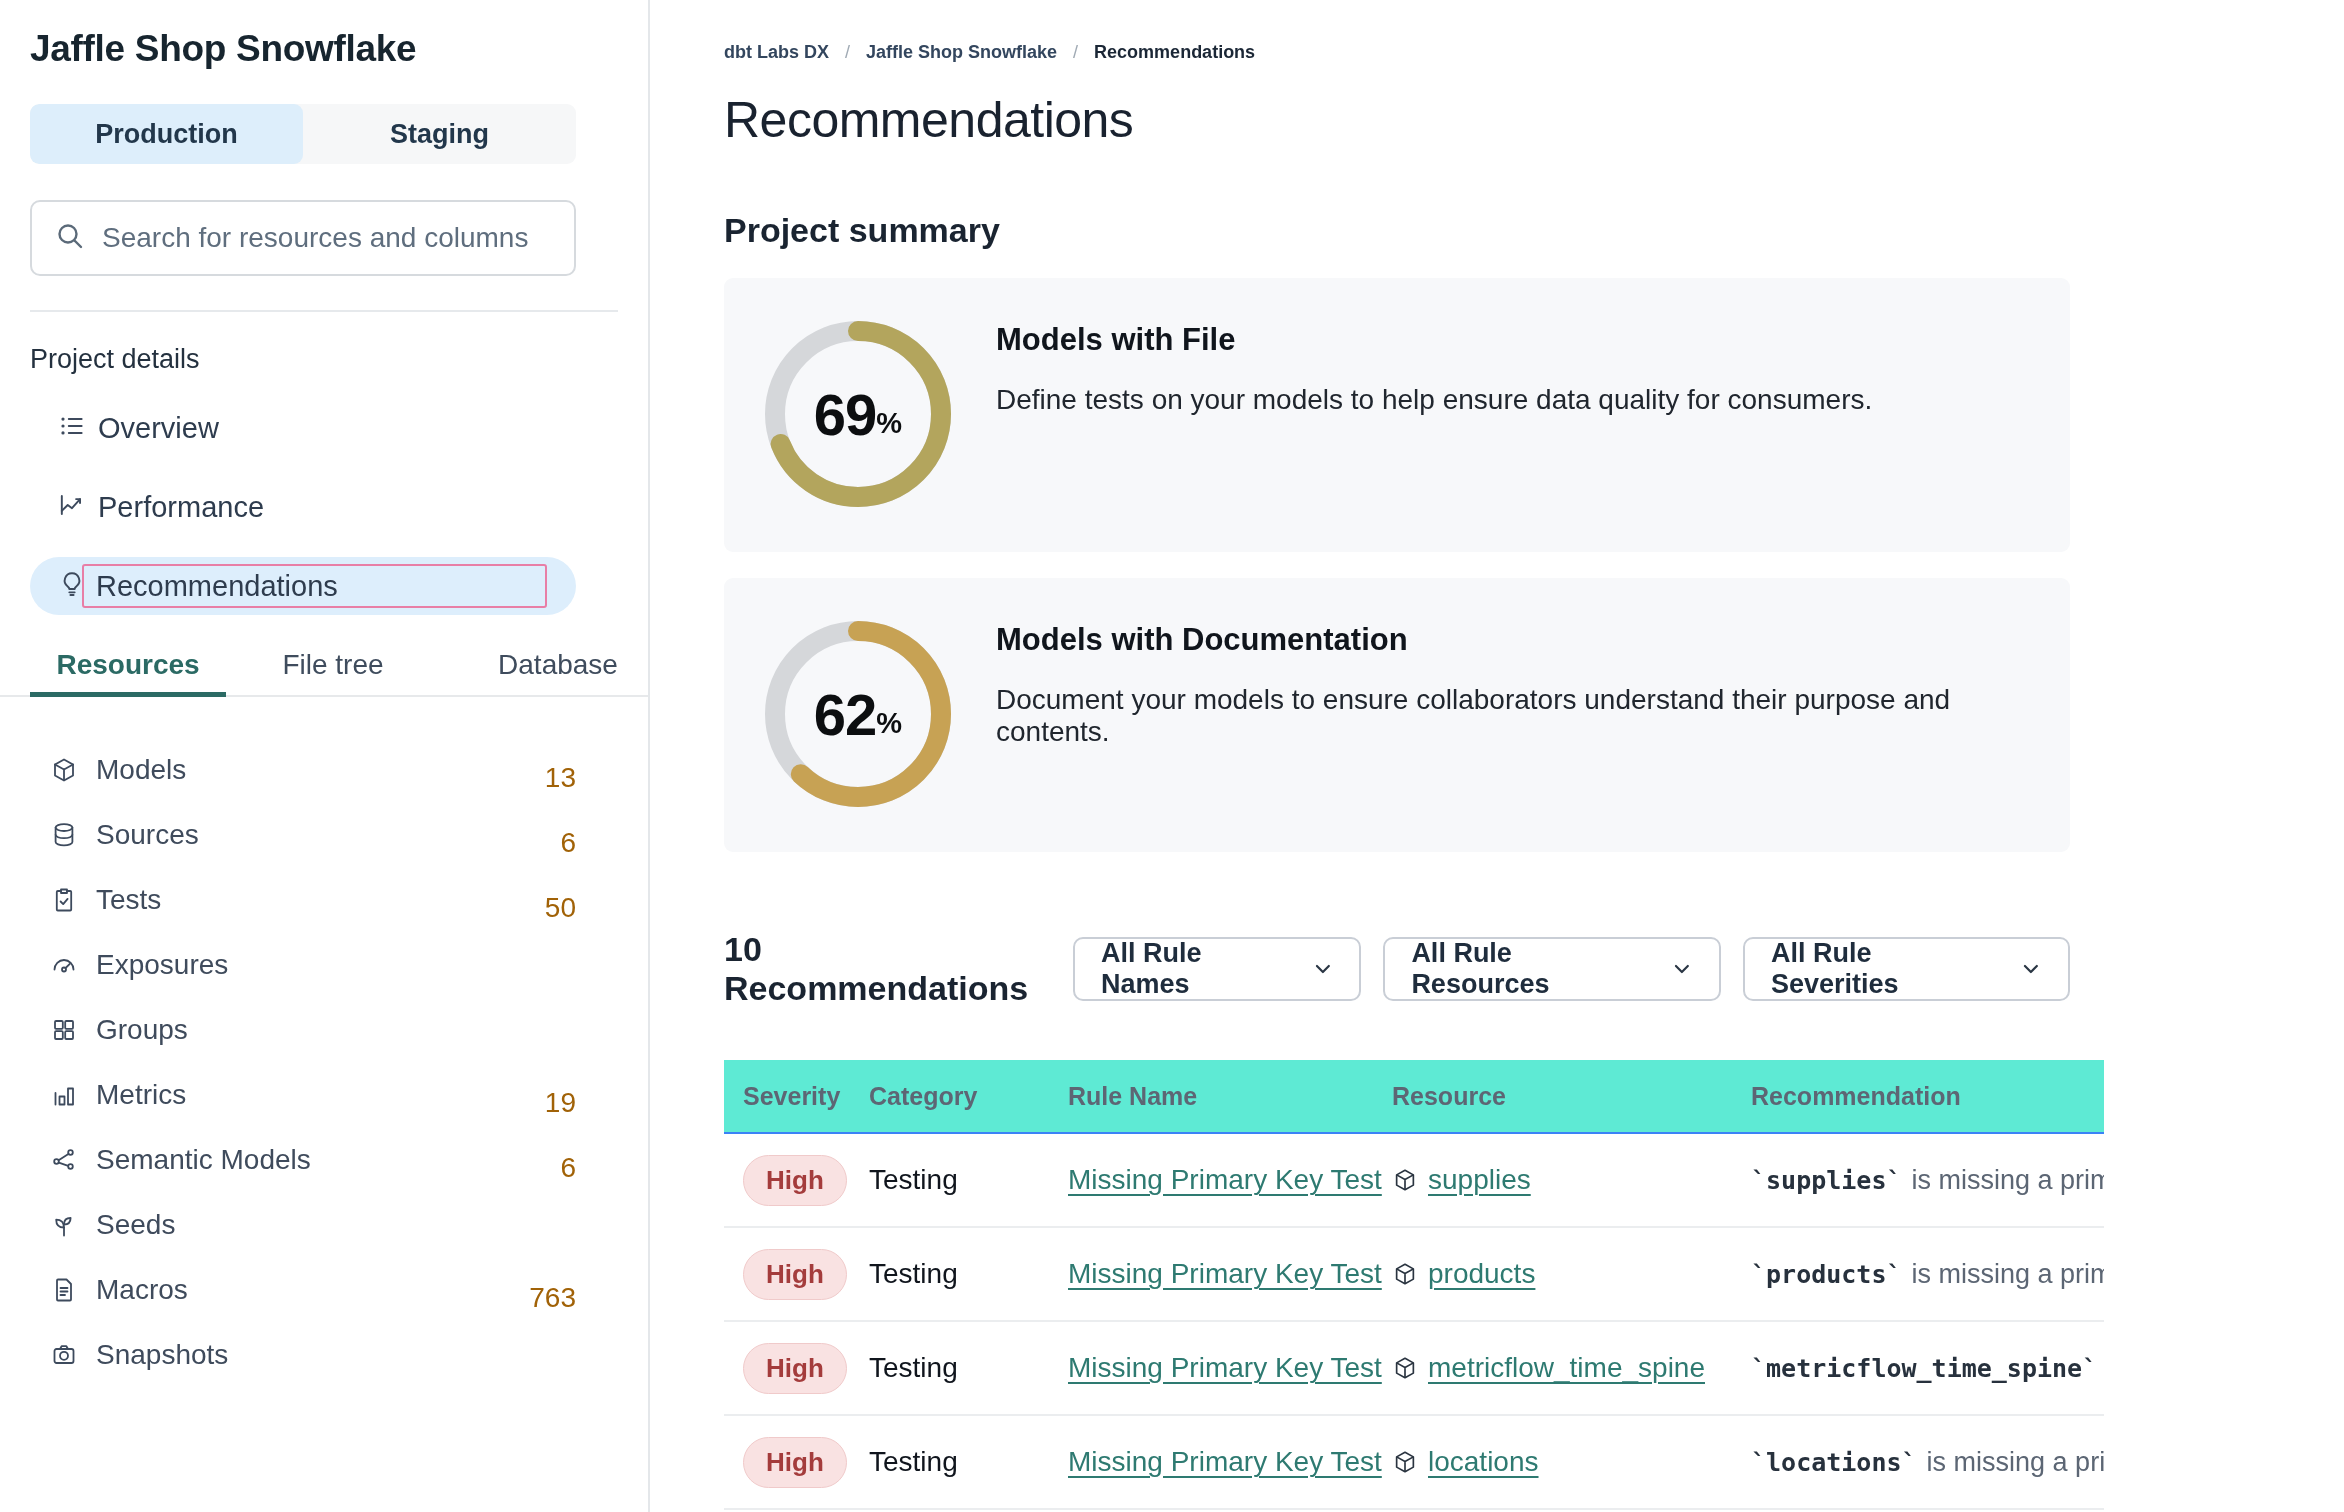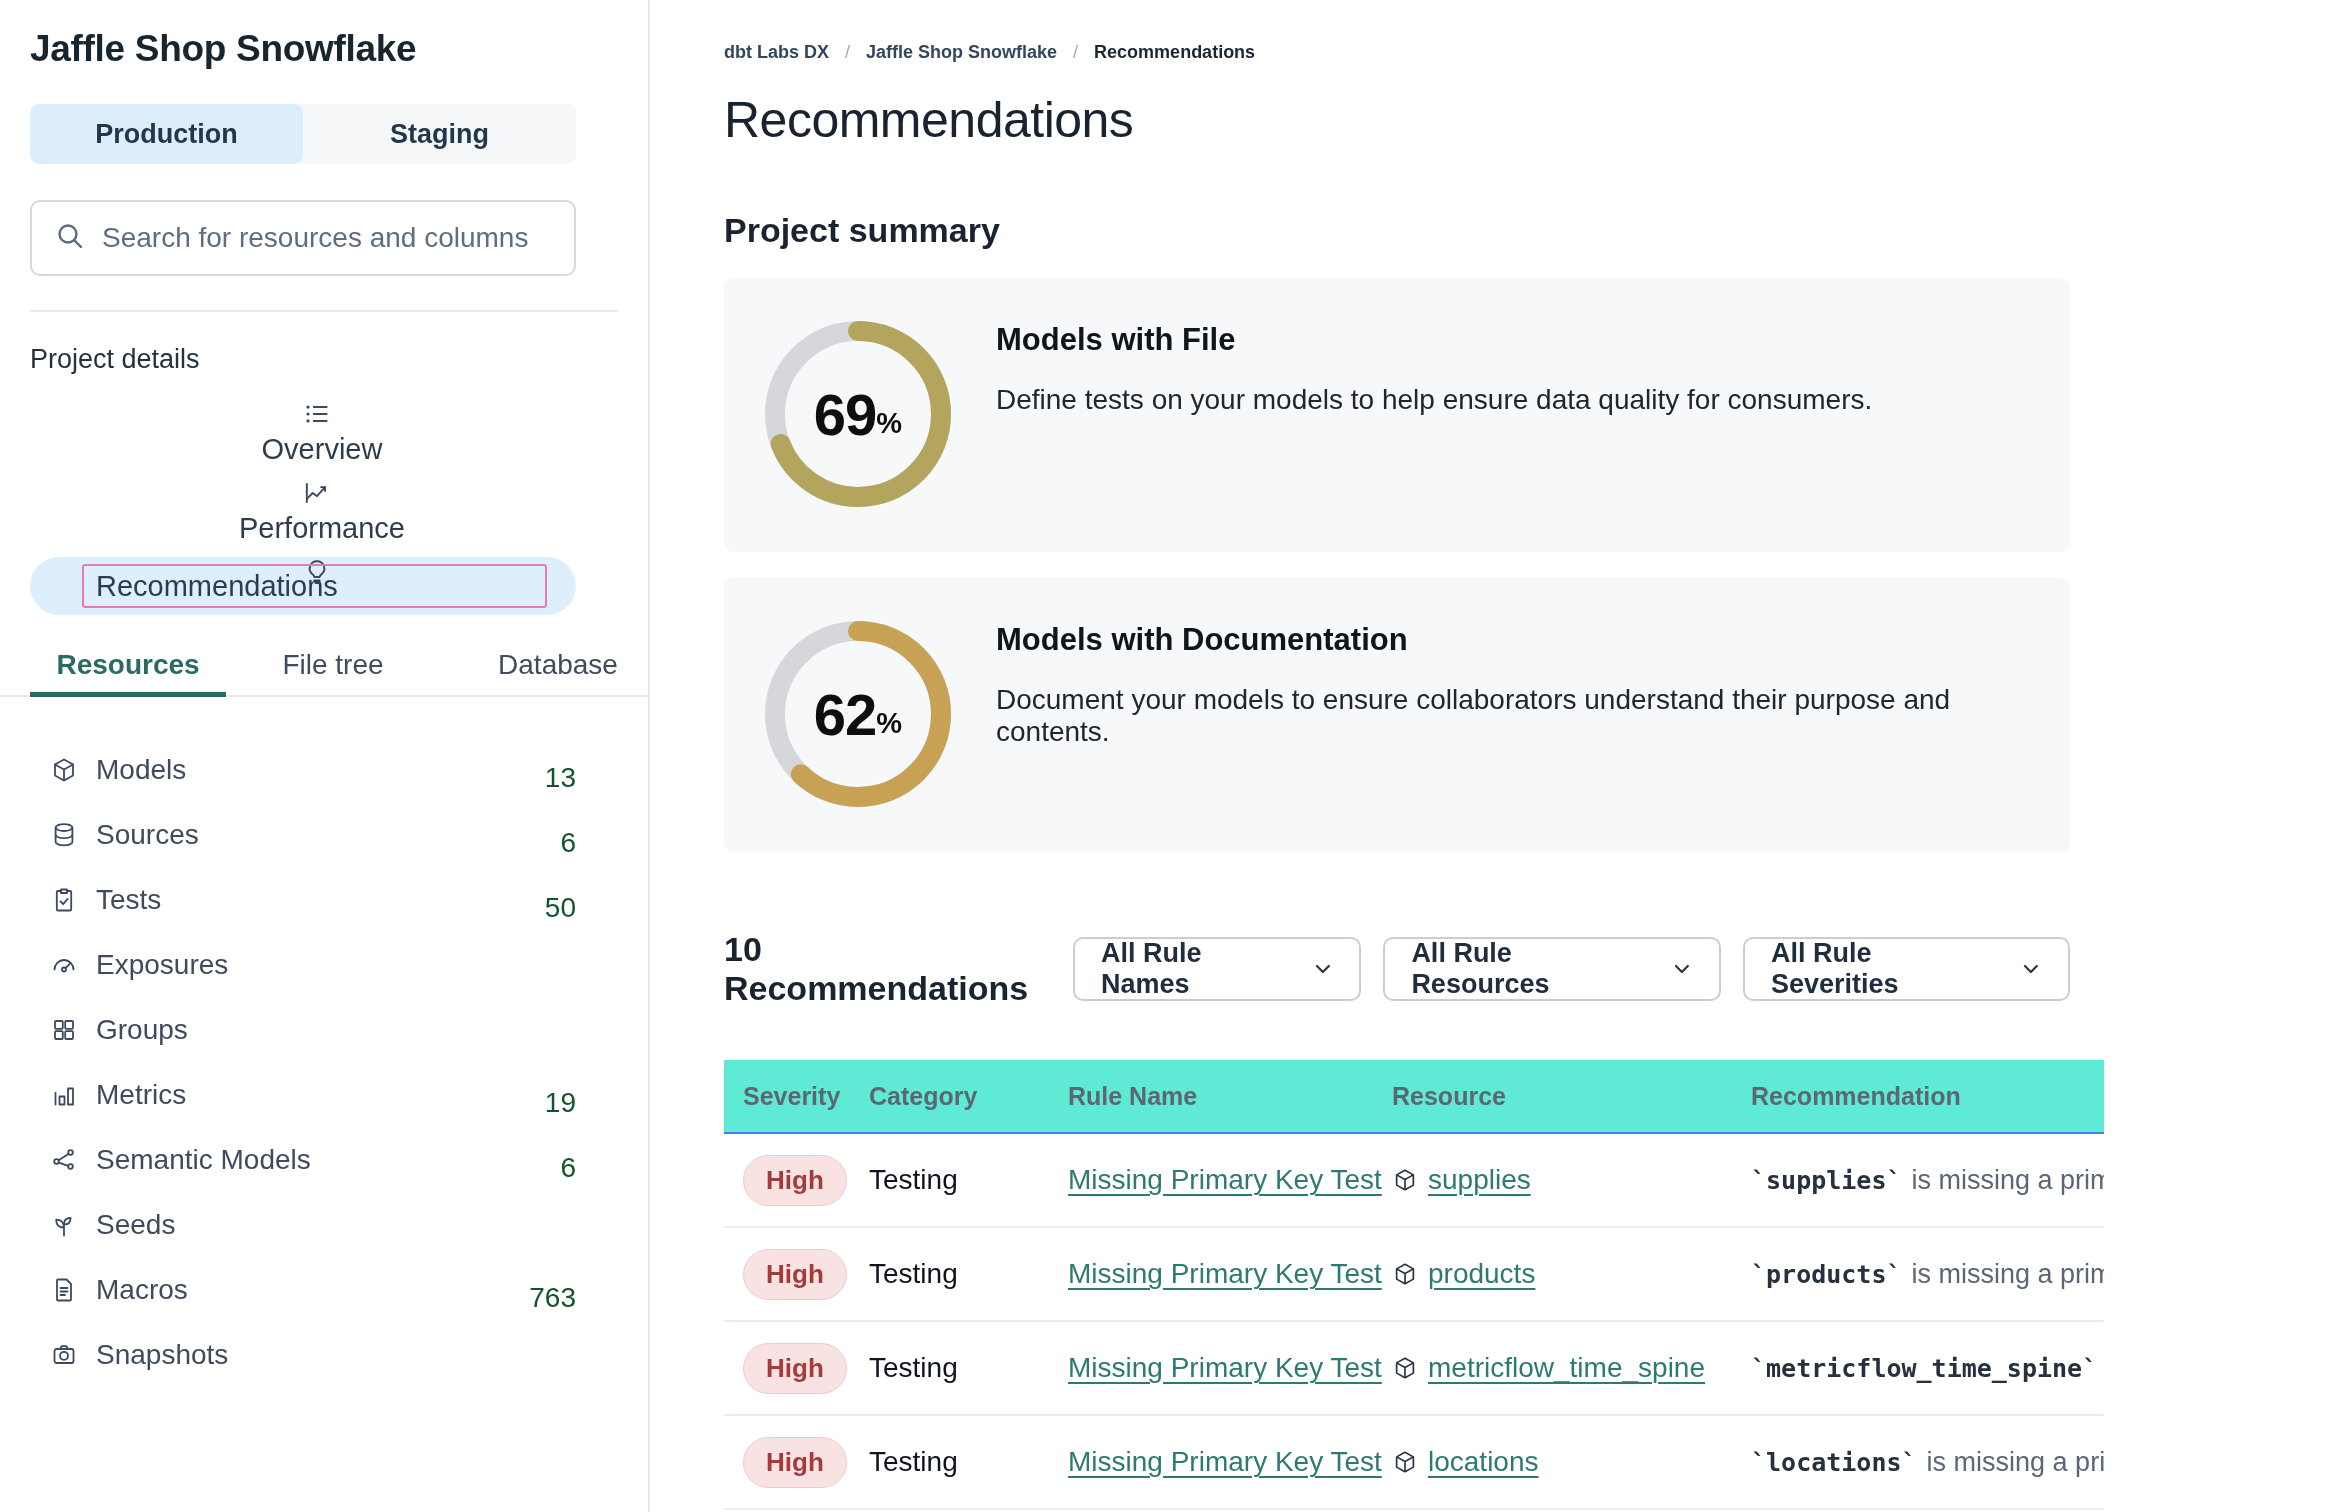--- a/index.html
+++ b/index.html
@@ -18,39 +18,39 @@
   .search { margin-top:36px; height:76px; border:2px solid #d6dade; border-radius:10px;
     display:flex; align-items:center; padding:0 22px; background:#fff; }
   .search input { border:none; outline:none; flex:1; font-size:28px; color:#2a3a4c;
     font-family:"Liberation Sans", sans-serif; background:transparent; }
   .search input::placeholder { color:#5f6e7e; opacity:1; }
   .search svg { margin-right:16px; flex:none; }
   .sb-divider { margin:34px 30px 0 30px; border-top:2px solid #e6e9ec; }
   .sb-section { margin-top:32px; font-size:27px; color:#24313f; }
   .nav { margin-top:24px; }
   .nav-item { position:relative; height:58px; display:flex; align-items:center;
-    padding-left:27px; margin-bottom:21px; border-radius:29px; cursor:pointer;flex-direction:column; }
+    padding-left:27px; margin-bottom:21px; border-radius:29px; cursor:pointer; }
   .nav-item .nav-label { font-size:29px; color:#2e3c4e; margin-left:11px; }
   .nav-item.active { background:#ddeefc; }
   .focus-rect { position:absolute; left:52px; top:7px; width:465px; height:44px;
     border:2px solid #e87ea6; border-radius:3px; display:flex; align-items:center; }
   .focus-rect .nav-label { margin-left:12px; }
   .res-tabs { display:flex; margin-top:30px; height:52px; border-bottom:2px solid #e7e9eb;
     padding-left:30px; align-items:flex-end; }
   .res-tab { text-align:center; padding-bottom:14px; font-size:28px; color:#3f4c5d; cursor:pointer; }
   .res-tab.t1 { width:196px; }
   .res-tab.t2 { width:130px; margin-left:42px; }
   .res-tab.t3 { width:148px; margin-left:86px; }
   .res-tab.active { color:#2b6a64; font-weight:700; border-bottom:5px solid #2b6a64;
     margin-bottom:-2px; padding-bottom:11px; }
   .res-list { margin-top:40px; }
   .res-item { display:flex; align-items:center; height:65px; padding:0 72px 0 50px; cursor:pointer; }
   .res-item .res-icon { width:28px; height:28px; flex:none; margin-right:18px; }
   .res-item .res-label { font-size:28px; color:#3f4b5c; }
-  .res-item .res-count { margin-left:auto; font-size:28px; color:#14532d;margin-top:16px; }
+  .res-item .res-count { margin-left:auto; font-size:28px; color:#a16207;margin-top:16px; }
   .icon-stroke { stroke:#3d4a5d; stroke-width:1.8; fill:none; stroke-linecap:round; stroke-linejoin:round; }
 
   
   .main { flex:1; min-width:0; padding:42px 0 0 74px; }
   .crumbs { display:flex; align-items:center; font-size:18px; font-weight:600; color:#33465e; }
   .crumb { cursor:pointer; }
   .crumb-sep { color:#a0aab4; margin:0 16px; font-weight:400; }
   .crumb.current { color:#1b2736; font-weight:700; }
   .page-title { margin-top:28px; font-size:50px; font-weight:500; color:#19222f; letter-spacing:-0.5px; }
   .section-h { margin-top:62px; font-size:34px; font-weight:600; color:#1a2431; }

